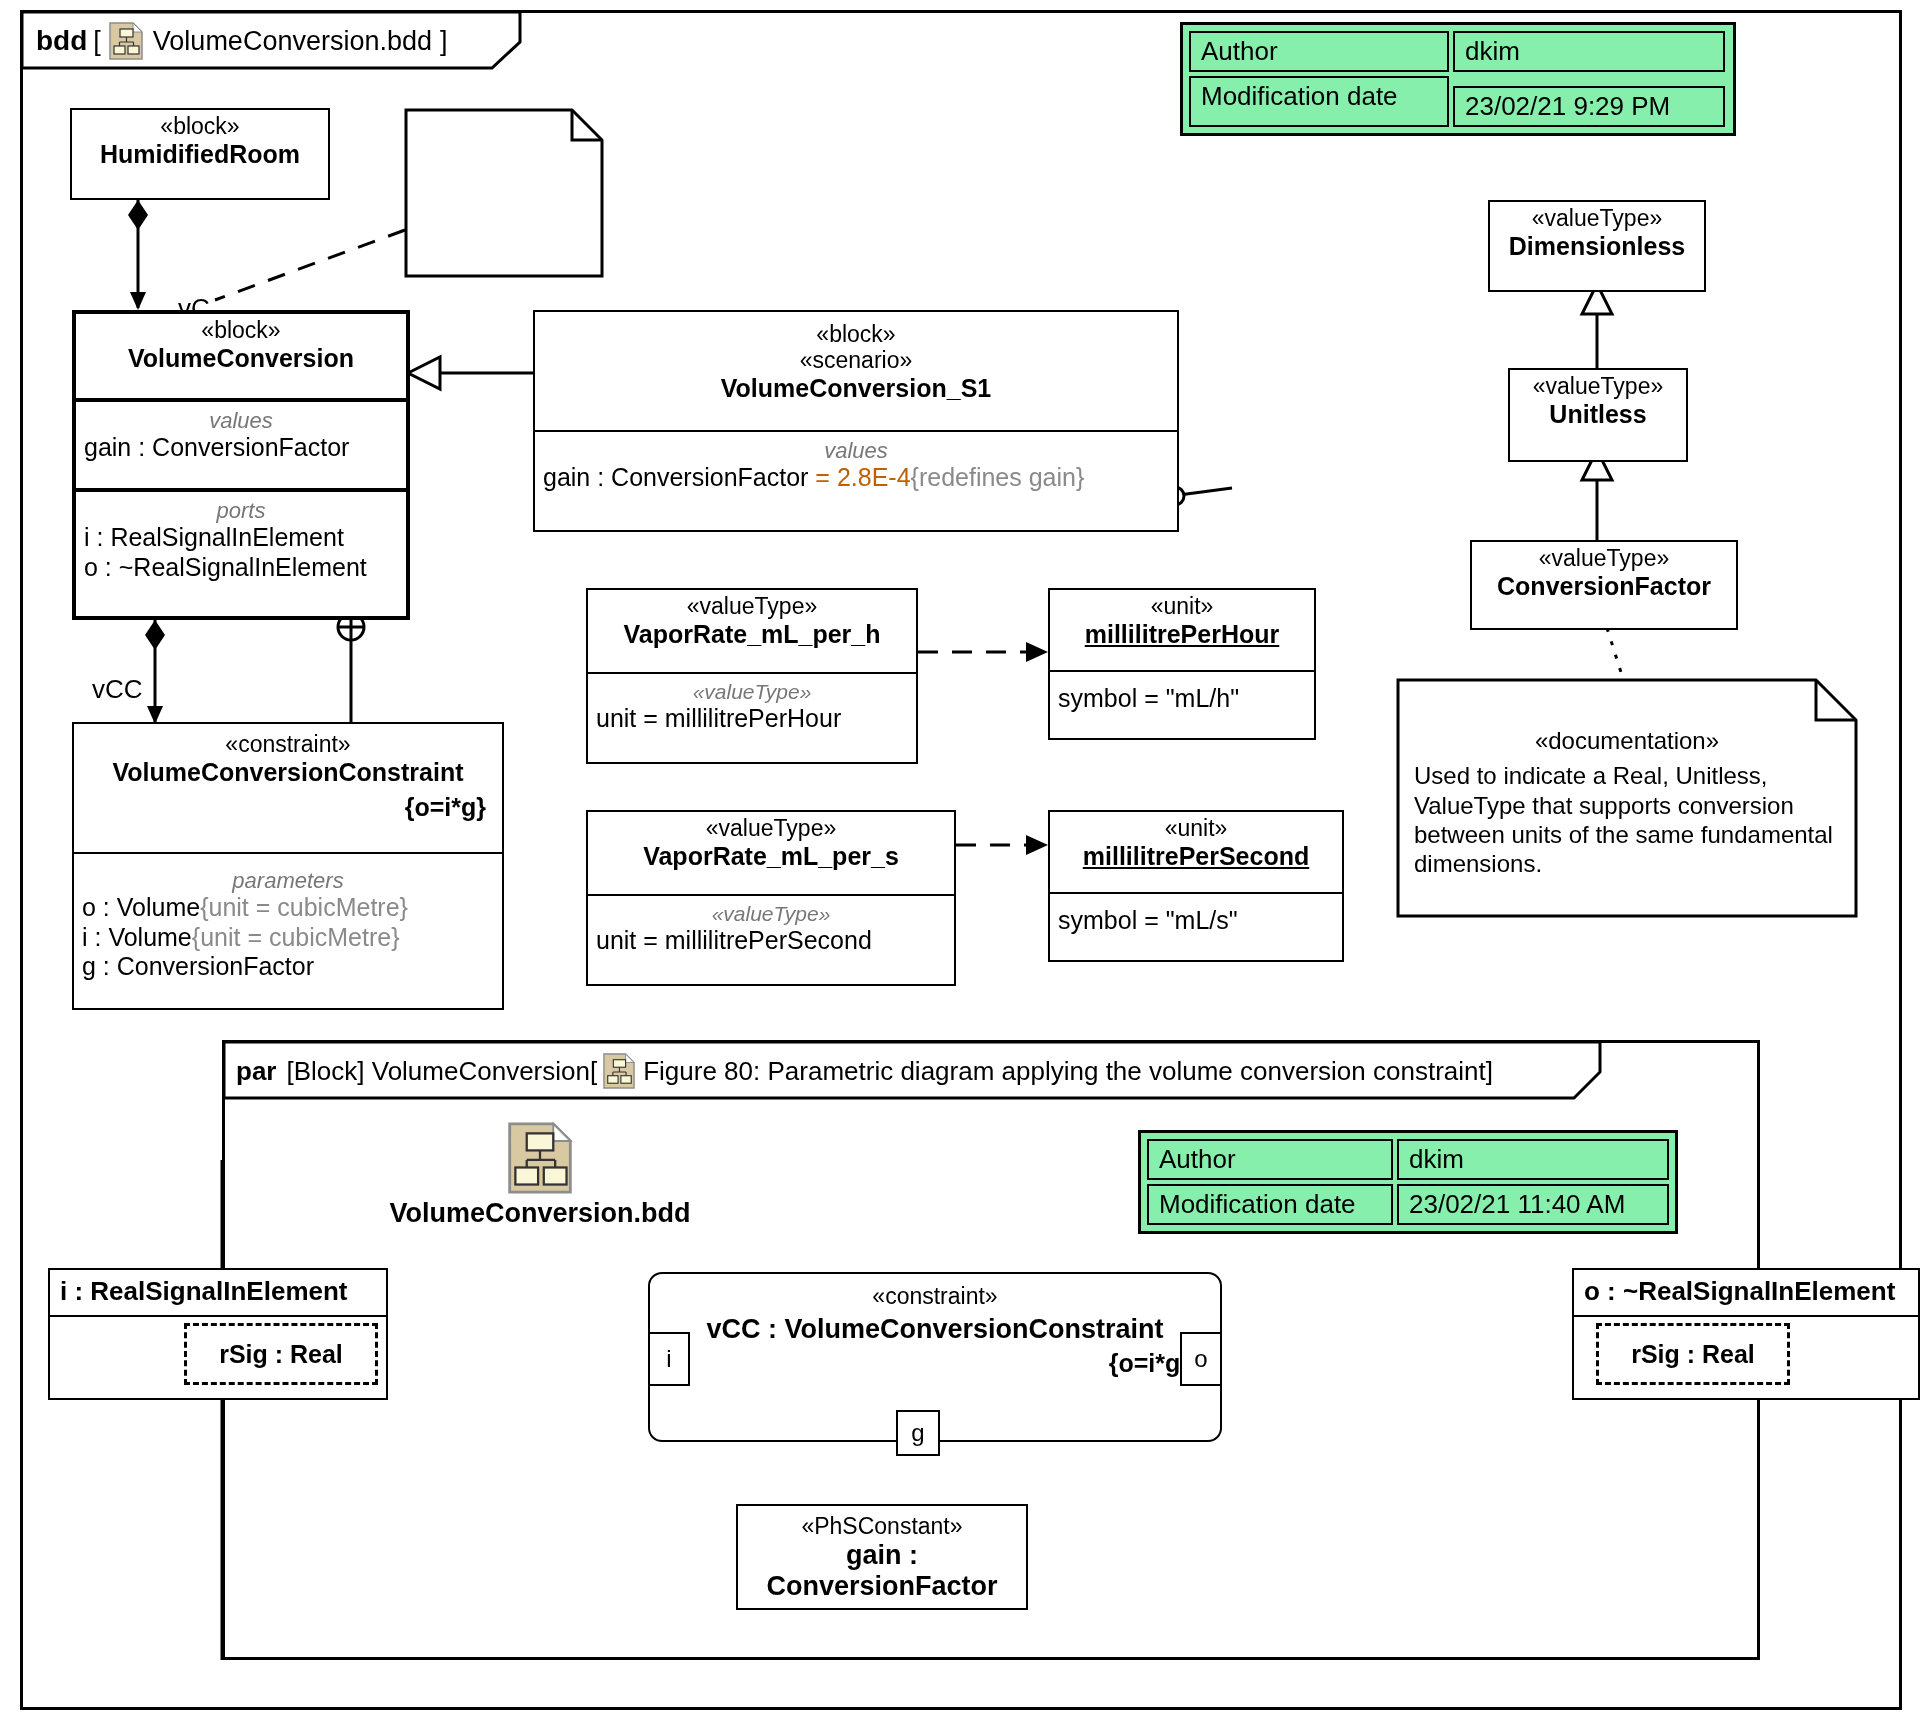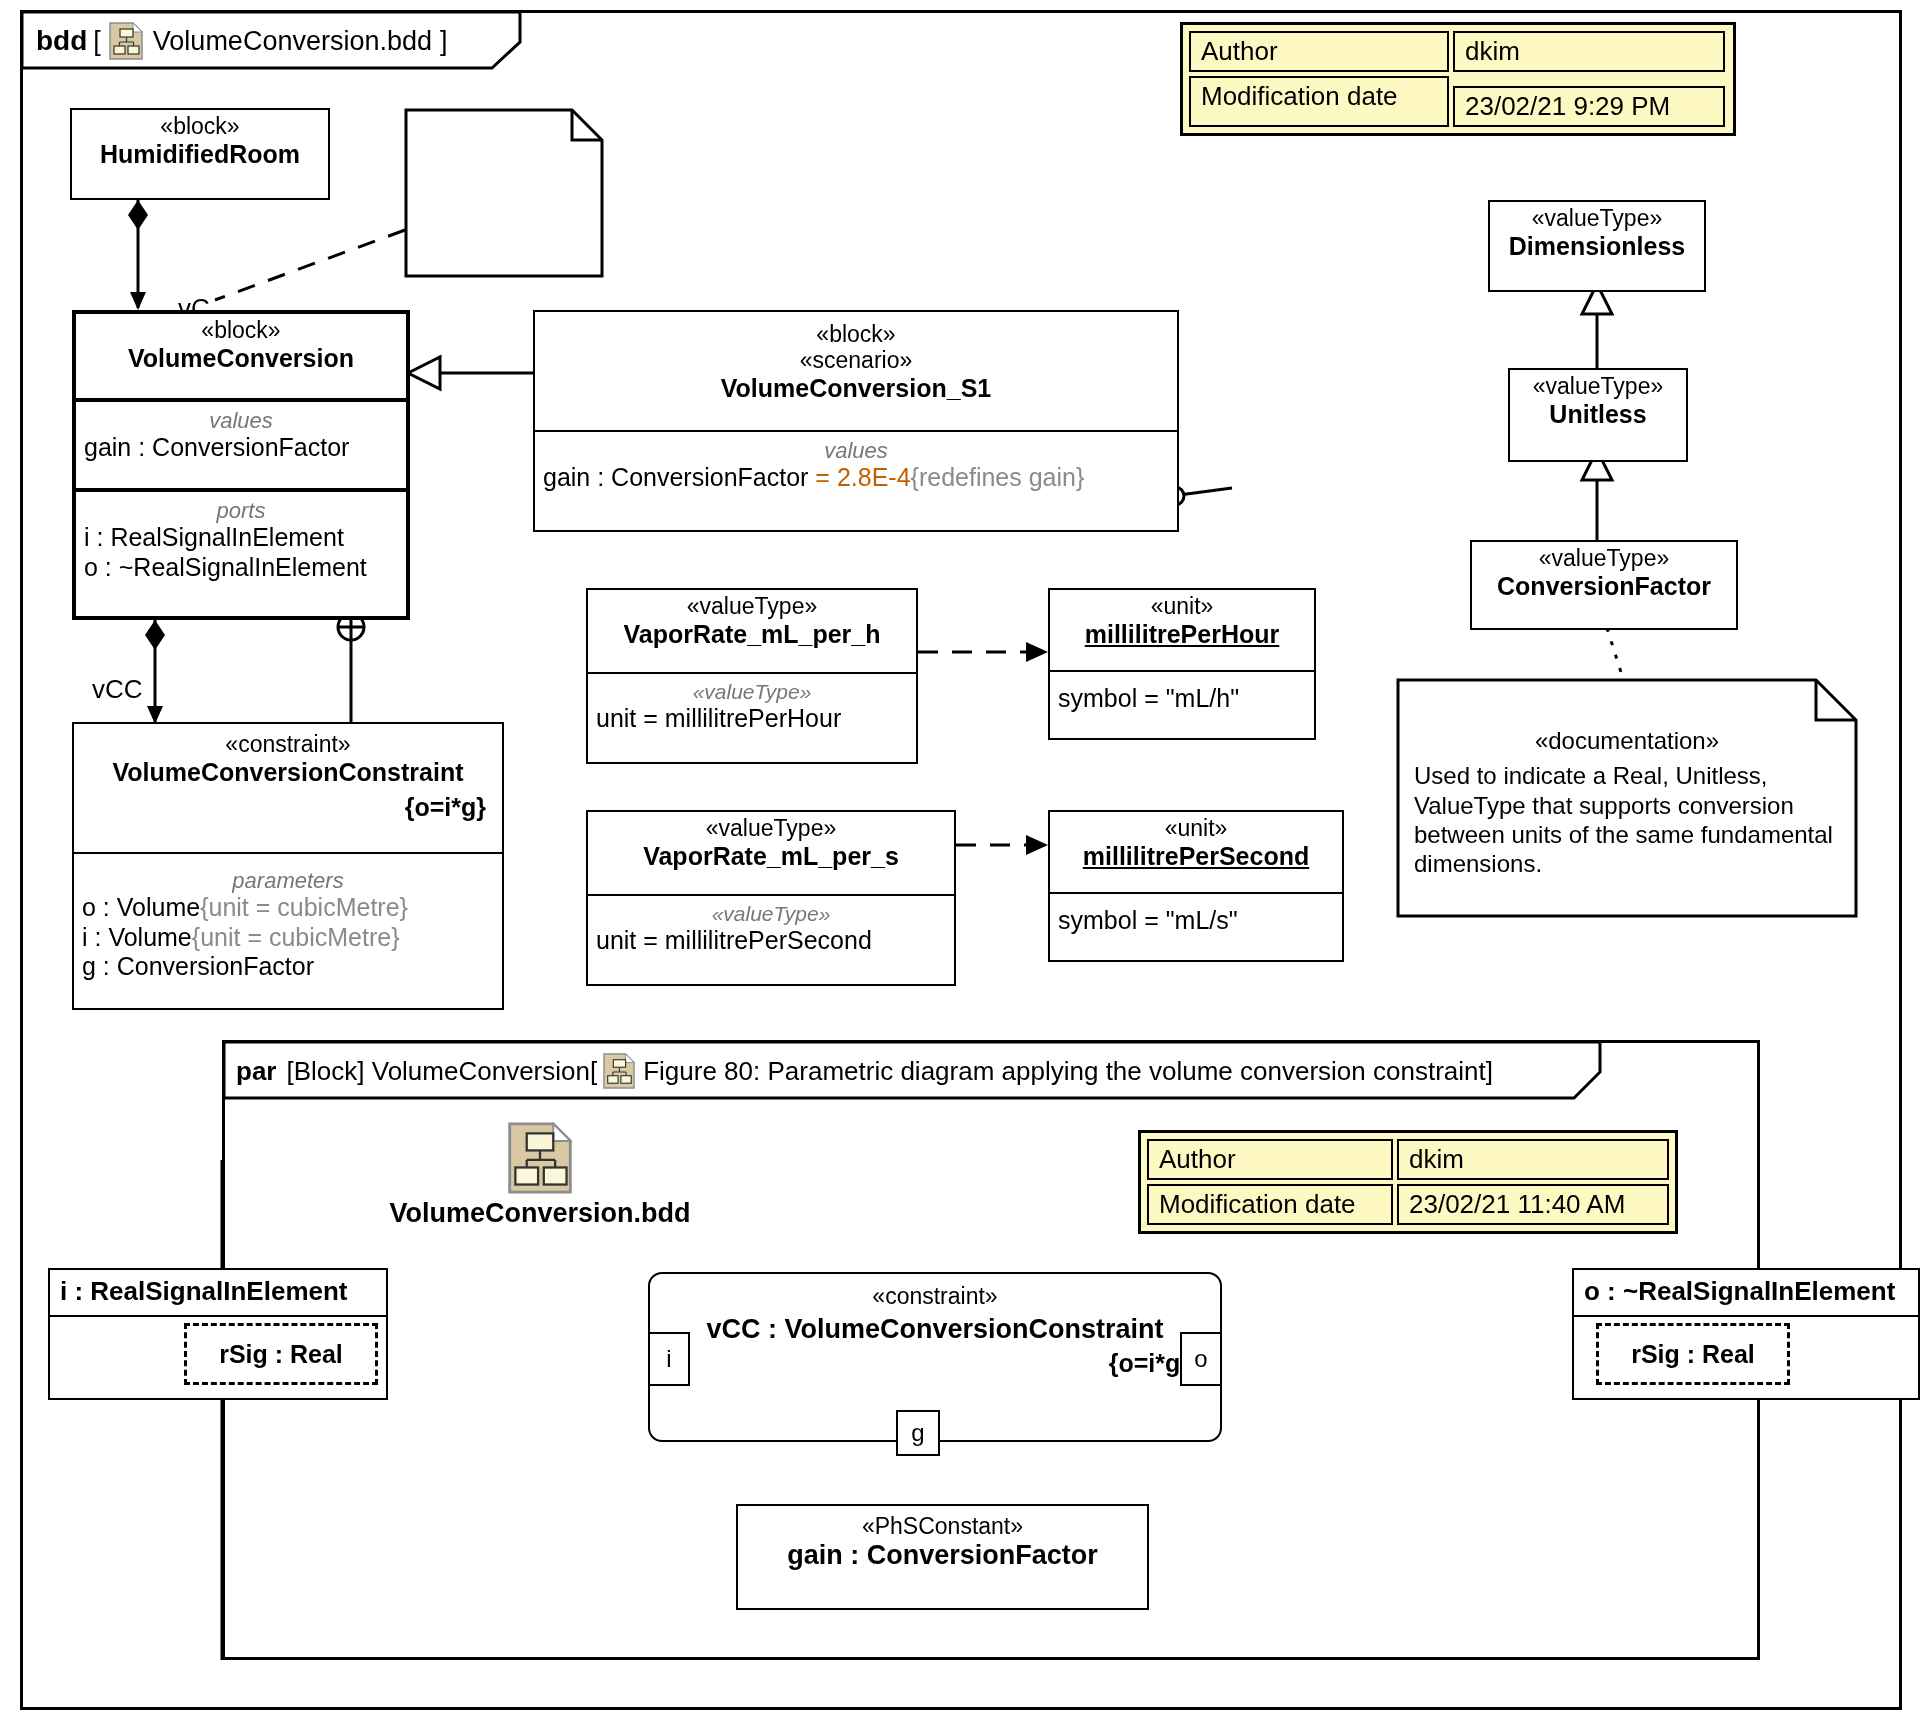--- a/index.html
+++ b/index.html
@@ -39,21 +39,21 @@
   .gray { color:#8a8a8a; }
   .orange { color:#c06000; }
   .constr { text-align:right; font-size:25px; padding-right:10px; font-weight:bold;}
 
   
   .note { position:absolute; }
   .note svg { position:absolute; left:0; top:0; }
   .note .ntxt { position:relative; font-size:24px; line-height:1.22; }
 
   
-  .tbl { position:absolute; border:3px solid #000; background:#fef9c3; padding:4px; }
+  .tbl { position:absolute; border:3px solid #000; background:#86efac; padding:4px; }
   .tbl .trow { display:flex; }
   .tbl .cell { border:2px solid #000; padding:3px 10px; font-size:26px; white-space:nowrap; margin:2px; }
 
   
   .pframe { position:absolute; border:3px solid #000; background:#fff; }
 
   
   .psq {
     position:absolute; border:2px solid #000; background:#fff;
     font-size:24px; text-align:center; line-height:1.0;
@@ -378,20 +378,20 @@
       <div class="stereo">«constraint»</div>
       <div class="name" style="font-size:27px; margin-top:4px;">vCC : VolumeConversionConstraint</div>
       <div class="constr" style="margin-top:4px; padding-right:30px;">{o=i*g}</div>
     </div>
   </div>
 
   <div class="psq" style="left:648px; top:1332px; width:42px; height:54px; z-index:4;">i</div>
   <div class="psq" style="left:1180px; top:1332px; width:42px; height:54px; z-index:4;">o</div>
   <div class="psq" style="left:896px; top:1410px; width:44px; height:46px; z-index:4;">g</div>
 
-  <div class="box" style="left:736px; top:1504px; width:413px; height:106px;">
+  <div class="box" style="left:736px; top:1504px; width:292px; height:106px;">
     <div class="hdr" style="padding-top:8px;">
       <div class="stereo">«PhSConstant»</div>
       <div class="name" style="font-size:27px;">gain : ConversionFactor</div>
     </div>
   </div>
 
 </div>
 
 </body></html>

